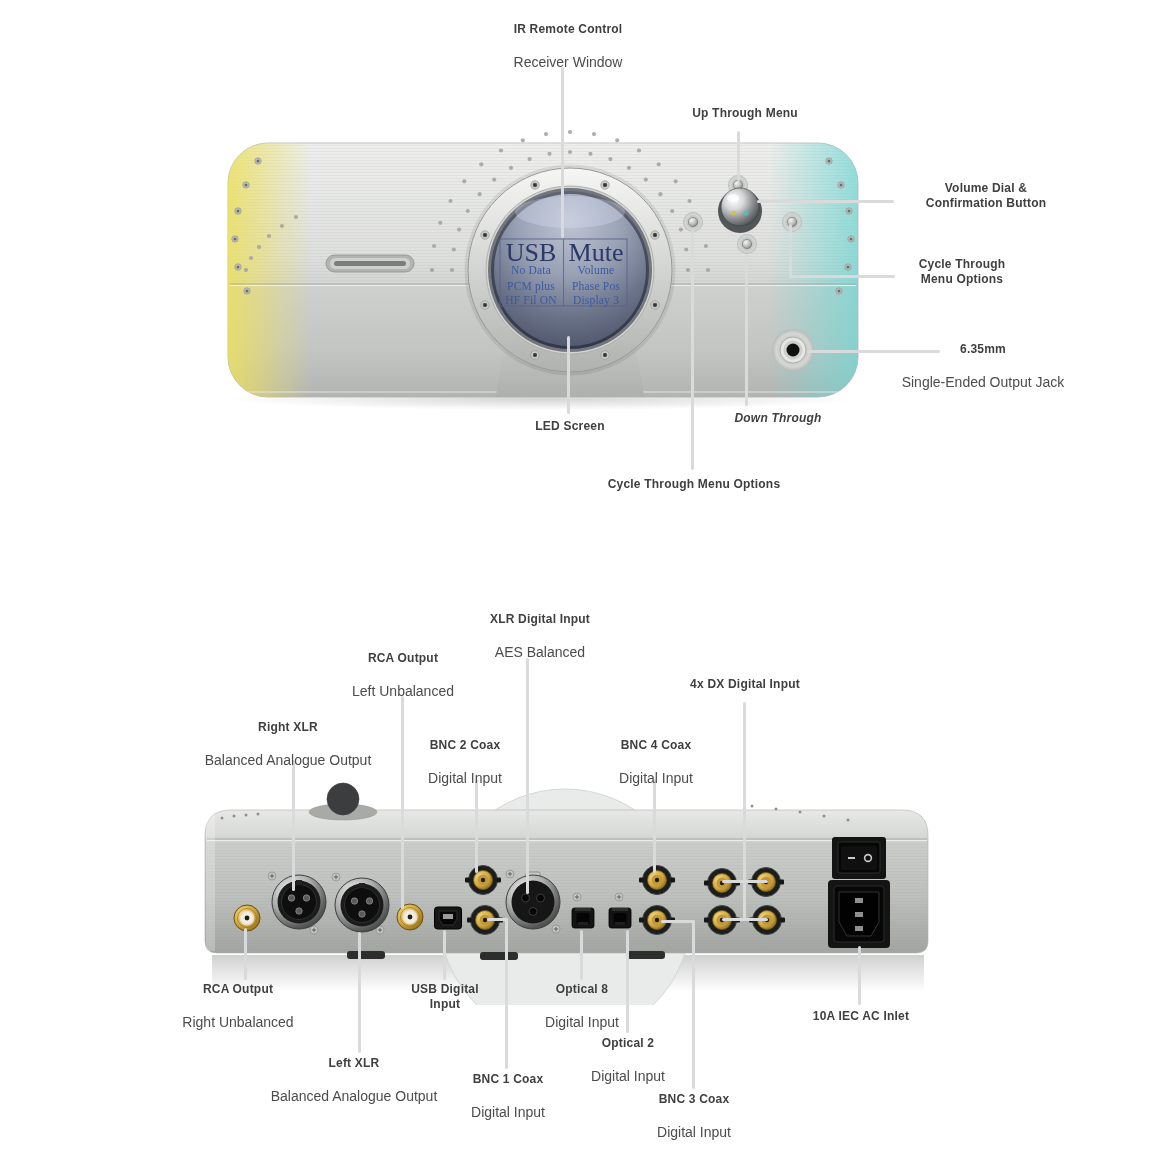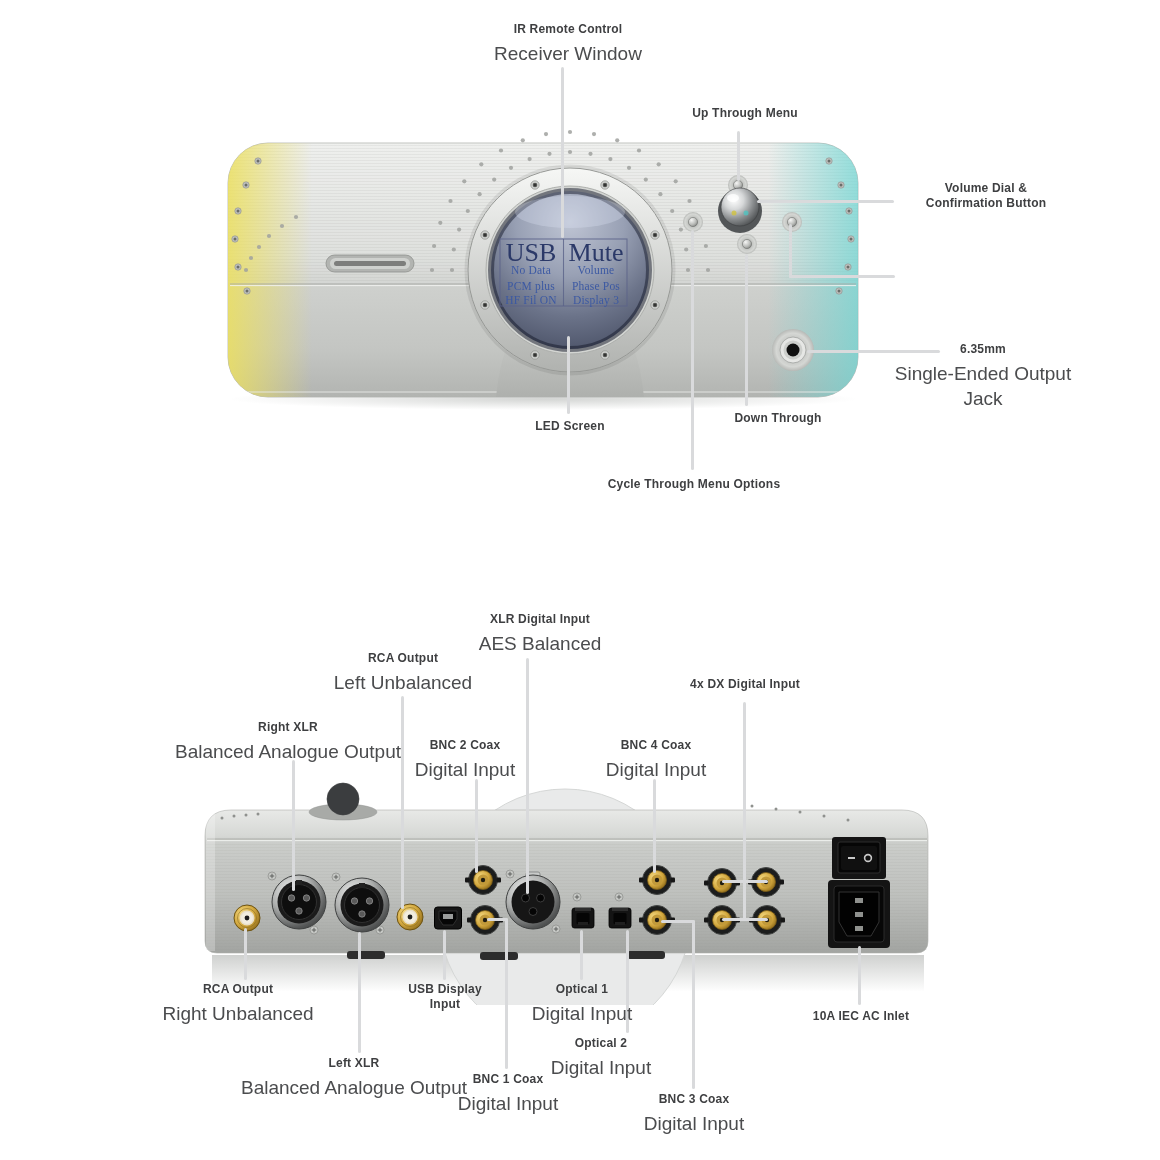--- a/index.html
+++ b/index.html
@@ -5,21 +5,21 @@
   html,body{margin:0;padding:0;background:#fff;}
   .stage{position:relative;width:1160px;height:1160px;background:#ffffff;
          font-family:"Liberation Sans",sans-serif;overflow:hidden;}
   .stage svg{position:absolute;}
   
   .cl{position:absolute;background:#d9dadc;z-index:5;border-radius:1.5px;}
   
   .callout{position:absolute;transform:translateX(-50%);text-align:center;z-index:10;}
   .callout .t{font-size:12px;font-weight:700;color:#3e3f41;line-height:1.26;
               letter-spacing:.2px;white-space:pre-line;}
-  .callout .s{font-size:19px;color:#4b4c4e;line-height:1.3;margin-top:5px;white-space:pre-line;}
+  .callout .s{font-size:14px;color:#4b4c4e;line-height:1.3;margin-top:16px;white-space:pre-line;}
   .callout .s:empty{display:none;}
   
   .scr-title{font-family:"Liberation Serif",serif;font-size:26px;fill:#2b3968;}
   .scr-row{font-family:"Liberation Serif",serif;font-size:11.5px;fill:#3c59a3;letter-spacing:.2px;}
 </style>
 </head>
 <body>
 
 <div class="stage">
 
@@ -429,29 +429,34 @@
   </div>
   <div class="callout" style="left:745px;top:106px;text-align:right;">
     <div class="t">Up Through Menu</div>
 
   </div>
   <div class="callout" style="left:986px;top:181px;">
     <div class="t">Volume Dial &amp;
 Confirmation Button</div>
 
   </div>
+  <div class="callout" style="left:962px;top:257px;">
+    <div class="t">Cycle Through
+Menu Options</div>
+
+  </div>
   <div class="callout" style="left:983px;top:342px;">
     <div class="t">6.35mm</div>
     <div class="s">Single-Ended Output Jack</div>
   </div>
   <div class="callout" style="left:570px;top:419px;">
     <div class="t">LED Screen</div>
 
   </div>
-  <div class="callout" style="left:778px;top:411px;">
+  <div class="callout" style="left:778px;top:411px;font-style:italic;">
     <div class="t">Down Through</div>
 
   </div>
   <div class="callout" style="left:694px;top:477px;">
     <div class="t">Cycle Through Menu Options</div>
 
   </div>
 
   <div class="callout" style="left:540px;top:612px;">
     <div class="t">XLR Digital Input</div>
@@ -475,29 +480,29 @@
   </div>
   <div class="callout" style="left:745px;top:677px;">
     <div class="t">4x DX Digital Input</div>
 
   </div>
   <div class="callout" style="left:238px;top:982px;">
     <div class="t">RCA Output</div>
     <div class="s">Right Unbalanced</div>
   </div>
   <div class="callout" style="left:445px;top:982px;">
-    <div class="t">USB Display
+    <div class="t">USB Digital
 Input</div>
 
   </div>
   <div class="callout" style="left:582px;top:982px;">
-    <div class="t">Optical 1</div>
+    <div class="t">Optical 8</div>
     <div class="s">Digital Input</div>
   </div>
-  <div class="callout" style="left:601px;top:1036px;">
+  <div class="callout" style="left:628px;top:1036px;">
     <div class="t">Optical 2</div>
     <div class="s">Digital Input</div>
   </div>
   <div class="callout" style="left:354px;top:1056px;">
     <div class="t">Left XLR</div>
     <div class="s">Balanced Analogue Output</div>
   </div>
   <div class="callout" style="left:508px;top:1072px;">
     <div class="t">BNC 1 Coax</div>
     <div class="s">Digital Input</div>

